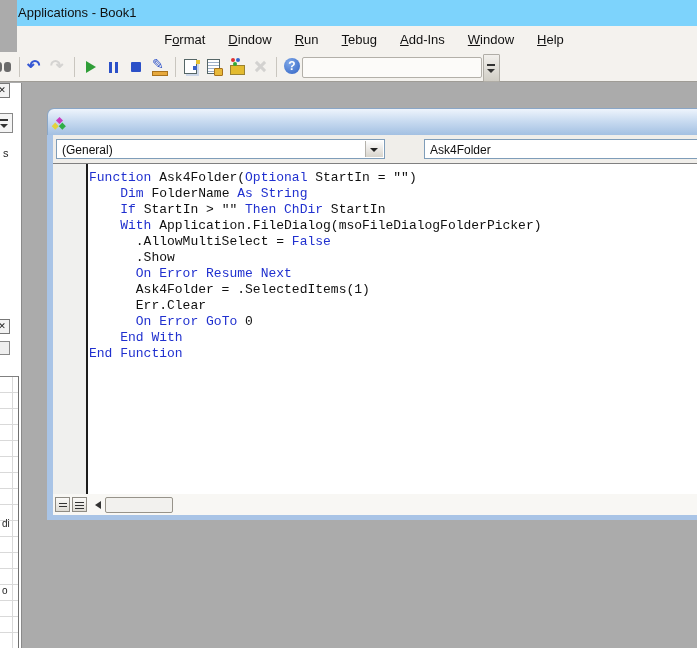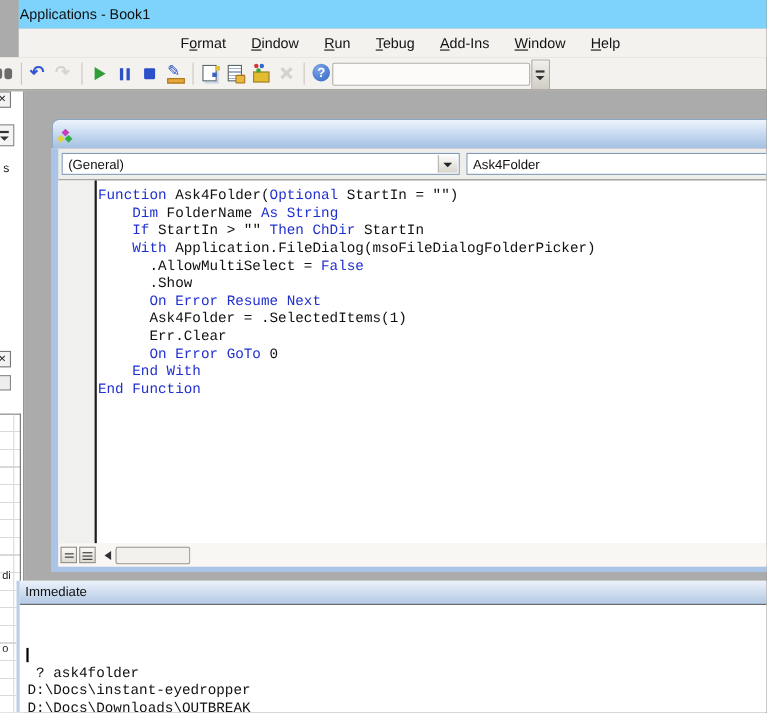--- a/index.html
+++ b/index.html
@@ -83,21 +83,21 @@
       font-size:12px;font-weight:bold;color:#101010;}
   .vba-icon{width:16px;height:15px;position:relative;margin-right:6px;flex:0 0 auto;}
   .vba-icon::before{content:"";position:absolute;left:2px;top:3px;width:5px;height:5px;background:#c93bbf;
       transform:rotate(45deg);box-shadow:6px 2px 0 #2fae46,1px 7px 0 #e3d23c;}
   .cw-body{position:absolute;left:0;top:27px;right:0;bottom:0;background:#f0eeea;box-sizing:border-box;
       border-left:6px solid #a9c4e6;border-right:6px solid #a9c4e6;border-bottom:5px solid #a9c4e6;}
   .combo-row{position:relative;height:28px;}
   .combo{position:absolute;top:4px;height:20px;background:#fff;border:1px solid #7f9db9;box-sizing:border-box;
       font-size:12px;color:#101010;white-space:nowrap;overflow:hidden;}
   .combo .combo-text{position:absolute;left:5px;top:3px;}
-  .combo-object{left:3px;width:362px;}
+  .combo-object{left:3px;width:329px;}
   .combo-procedure{left:371px;width:300px;}
   .combo-arrow{position:absolute;right:1px;top:1px;bottom:1px;width:17px;border-left:1px solid #b5b2ab;
       background:linear-gradient(#fdfdfd,#d8d4cc);}
   .combo-arrow::before{content:"";position:absolute;left:4px;top:7px;border-top:4px solid #222;
       border-left:4px solid transparent;border-right:4px solid transparent;}
   .code-wrap{position:absolute;left:0;right:0;top:28px;bottom:21px;border-top:1px solid #808080;background:#fff;display:flex;}
   .margin-bar{width:33px;background:#f0f0ee;border-right:2px solid #1c1c1c;flex:0 0 auto;}
   .code-editor{flex:1;padding:6px 0 0 1px;font-family:"Liberation Mono","DejaVu Sans Mono",monospace;
       font-size:13px;line-height:16px;white-space:pre;color:#101010;overflow:hidden;}
   .code-line{height:16px;}
@@ -206,23 +206,15 @@
         <div class="cw-bottombar">
           <span class="view-btn vb1"></span>
           <span class="view-btn vb2"></span>
           <span class="hs-left"></span>
           <span class="hs-thumb"></span>
           <span class="hs-track"></span>
         </div>
       </div>
     </div>
 
-    <div class="imm">
-      <div class="imm-title">
-        <span>Immediate</span>
-      </div>
-      <div class="imm-body">
-        <div class="imm-caret"></div>
-      <div class="imm-line"> ? ask4folder</div><div class="imm-line">D:\Docs\instant-eyedropper</div><div class="imm-line">D:\Docs\Downloads\OUTBREAK</div></div>
-    </div>
 
   </div>
 </div>
 
 </body></html>

